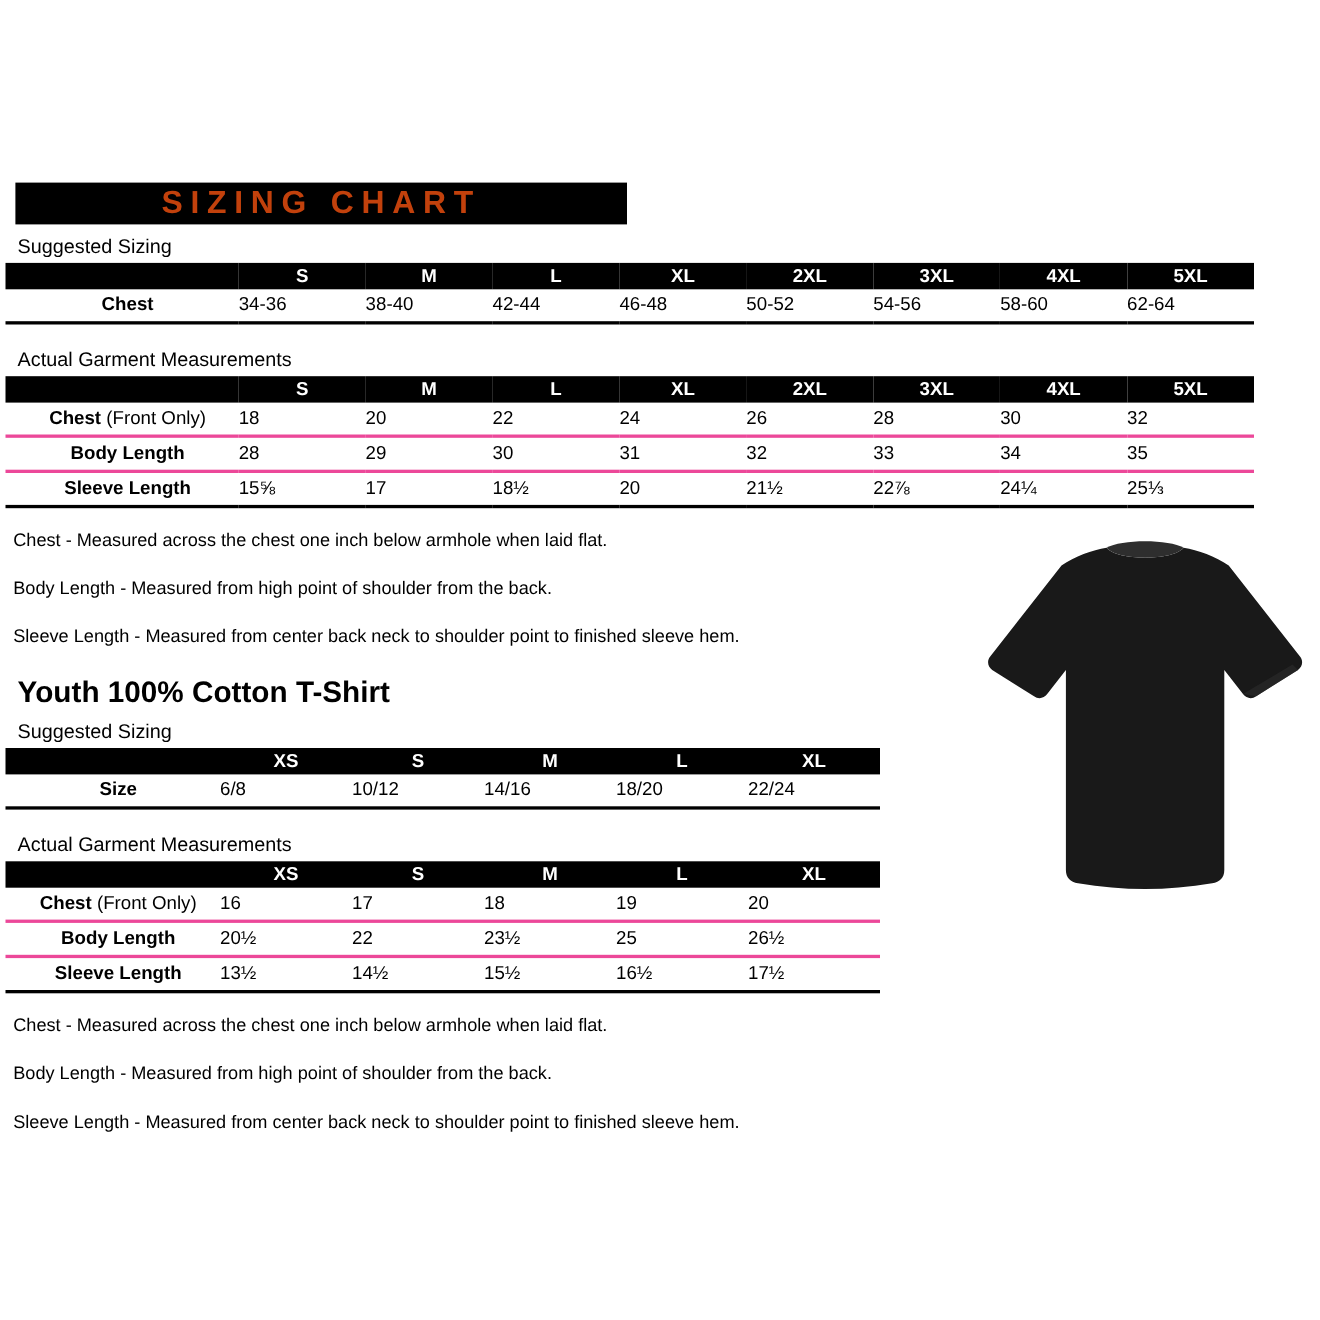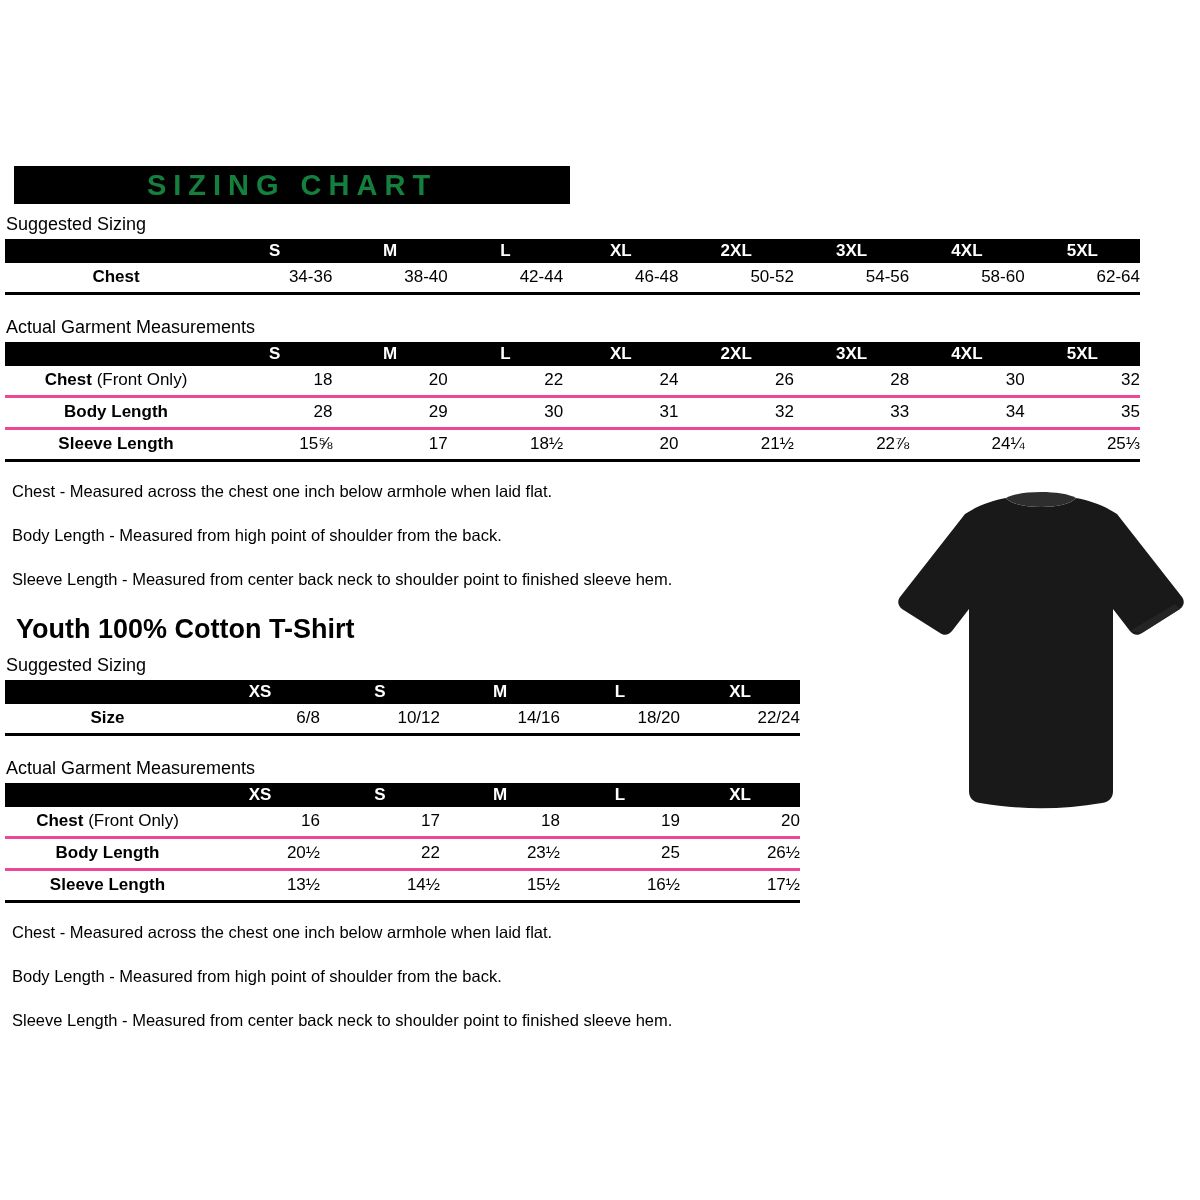--- a/index.html
+++ b/index.html
@@ -4,35 +4,35 @@
 <style>
   html,body{margin:0;padding:0;}
   body{
     width:1200px;height:1200px;position:relative;background:#ffffff;
     font-family:"Liberation Sans","DejaVu Sans",sans-serif;color:#000;
     overflow:hidden;
   }
   .header-row{display:flex;align-items:flex-start;padding:166px 0 0 14px;}
   .page-title{font-size:29px;font-weight:400;margin:0;width:330px;letter-spacing:0.5px;}
   .banner{
-    width:556px;height:38px;background:#000;color:#15803d;font-weight:700;
+    width:556px;height:38px;background:#000;color:#c2410c;font-weight:700;
     font-size:29px;letter-spacing:7px;text-align:center;line-height:38px;
   }
-  .section-label{font-size:18px;margin:10px 0 4px 6px;}
+  .section-label{font-size:18px;margin:10px 0 4px 16px;}
   .youth-title{font-size:27px;font-weight:700;margin:20px 0 0 16px;}
   table.size-table{border-collapse:collapse;table-layout:fixed;margin:4px 0 0 5px;}
   table.w-adult{width:1135px;}
   table.w-youth{width:795px;}
   col.label-col-adult{width:212px;}
   col.label-col-youth{width:195px;}
   .size-table th{
     background:#000;color:#fff;font-weight:700;font-size:17px;
     height:24px;padding:0;text-align:center;
   }
-  .size-table td{font-size:17px;text-align:right;padding:4px 0 5px;}
+  .size-table td{font-size:17px;text-align:left;padding:4px 0 5px;}
   .size-table tbody tr{border-bottom:3px solid #ec4899;}
   .size-table tbody tr:last-child{border-bottom:3px solid #000;}
   td.rowlabel{text-align:center;padding-left:10px;}
   td.rowlabel b{font-weight:700;}
   td.rowlabel .label-note{font-weight:400;white-space:pre;}
   .notes{margin:14px 0 0 12px;}
   .note-line{font-size:16.5px;line-height:29px;margin-top:15px;}
   .gap-garment{margin-top:22px;}
   .tshirt{position:absolute;left:893px;top:476px;width:296px;height:342px;}
 </style>

